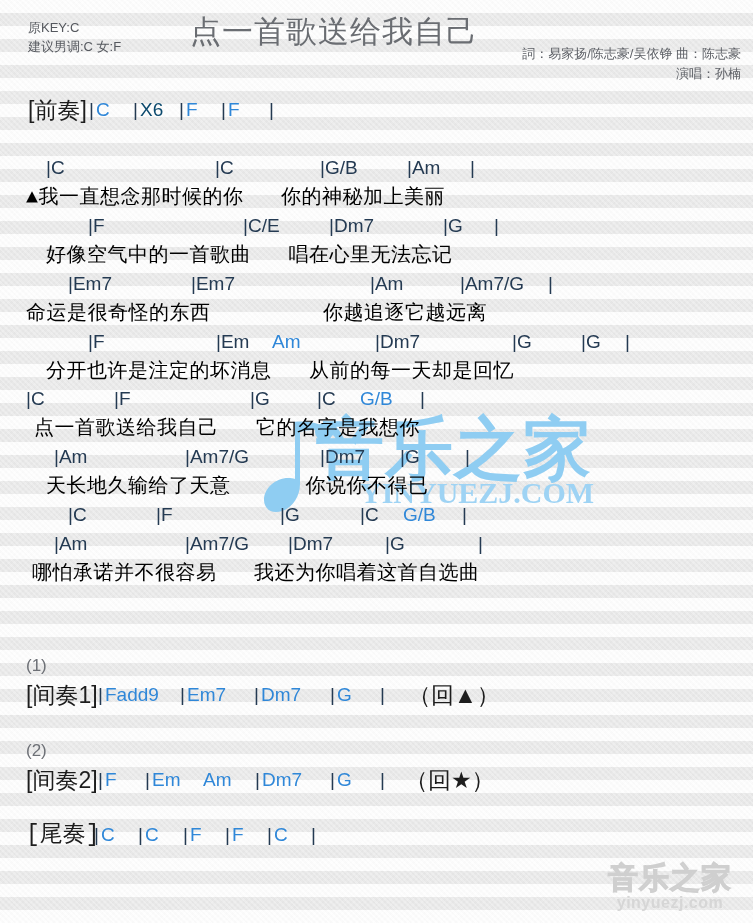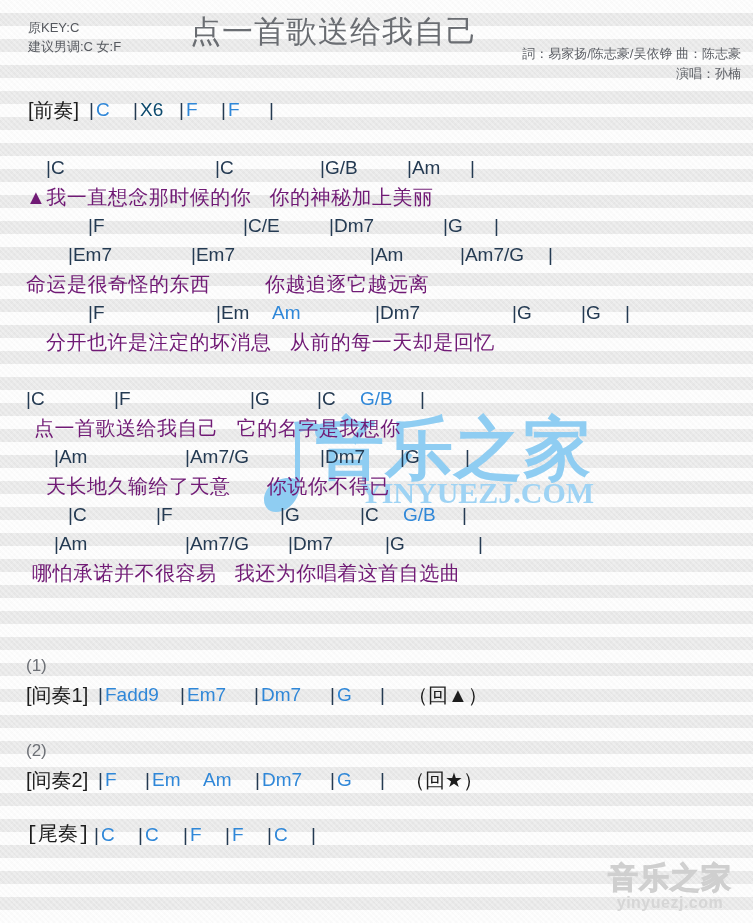--- a/index.html
+++ b/index.html
@@ -165,32 +165,32 @@
     position: absolute;
     top: 0;
     font-size: 19px;
     line-height: 28px;
     white-space: pre;
     font-family: "Liberation Sans", "DejaVu Sans", sans-serif;
   }
   .tok.chord { color: #2f87d8; }
   .tok.bar   { color: #243a52; font-weight: 500; }
   .tok.plain { color: #0c4a6e; }
-  .tok.label { color: #1d1d1d; font-size: 20px; }
+  .tok.label { color: #1d1d1d; font-size: 23px; }
   .tok.note  { color: #6d7076; font-size: 17px; }
 
   .lyr {
     position: absolute;
     top: 0;
     font-size: 20px;
     line-height: 29px;
-    color: #701a75;
+    color: #000000;
     white-space: pre;
     letter-spacing: 0.5px;
-    font-family: Liberation Sans, sans-serif;
+    font-family: Liberation Mono, monospace;
   }
 </style>
 </head>
 <body>
 
 <div class="sheet">
 
   <div class="wm-center">
     <svg class="wm-note" viewBox="0 0 78 104">
       <path d="M30 8 C48 6 66 12 70 22 C60 16 46 14 36 18 L36 70 C36 86 24 98 12 98 C4 98 0 92 0 86 C0 74 12 64 24 64 C27 64 29 64 31 65 L31 12 Z" fill="#8fcdf2"></path>
@@ -246,20 +246,23 @@
       <div class="row lyric">
         <span class="lyr" style="left:26px;">▲我一直想念那时候的你   你的神秘加上美丽</span>
       </div>
 
       <div class="row">
         <span class="tok bar chordline" style="left:88px;"><span class="bar">|</span><span class="chord">F</span></span>
         <span class="tok bar chordline" style="left:243px;"><span class="bar">|</span><span class="chord">C/E</span></span>
         <span class="tok bar chordline" style="left:329px;"><span class="bar">|</span><span class="chord">Dm7</span></span>
         <span class="tok bar chordline" style="left:443px;"><span class="bar">|</span><span class="chord">G</span></span>
         <span class="tok bar" style="left:494px;">|</span>
+      </div>
+      <div class="row lyric">
+        <span class="lyr" style="left:46px;">好像空气中的一首歌曲   唱在心里无法忘记</span>
       </div>
 
       <div class="row">
         <span class="tok bar chordline" style="left:68px;"><span class="bar">|</span><span class="chord">Em7</span></span>
         <span class="tok bar chordline" style="left:191px;"><span class="bar">|</span><span class="chord">Em7</span></span>
         <span class="tok bar chordline" style="left:370px;"><span class="bar">|</span><span class="chord">Am</span></span>
         <span class="tok bar chordline" style="left:460px;"><span class="bar">|</span><span class="chord">Am7/G</span></span>
         <span class="tok bar" style="left:548px;">|</span>
       </div>
       <div class="row lyric">

